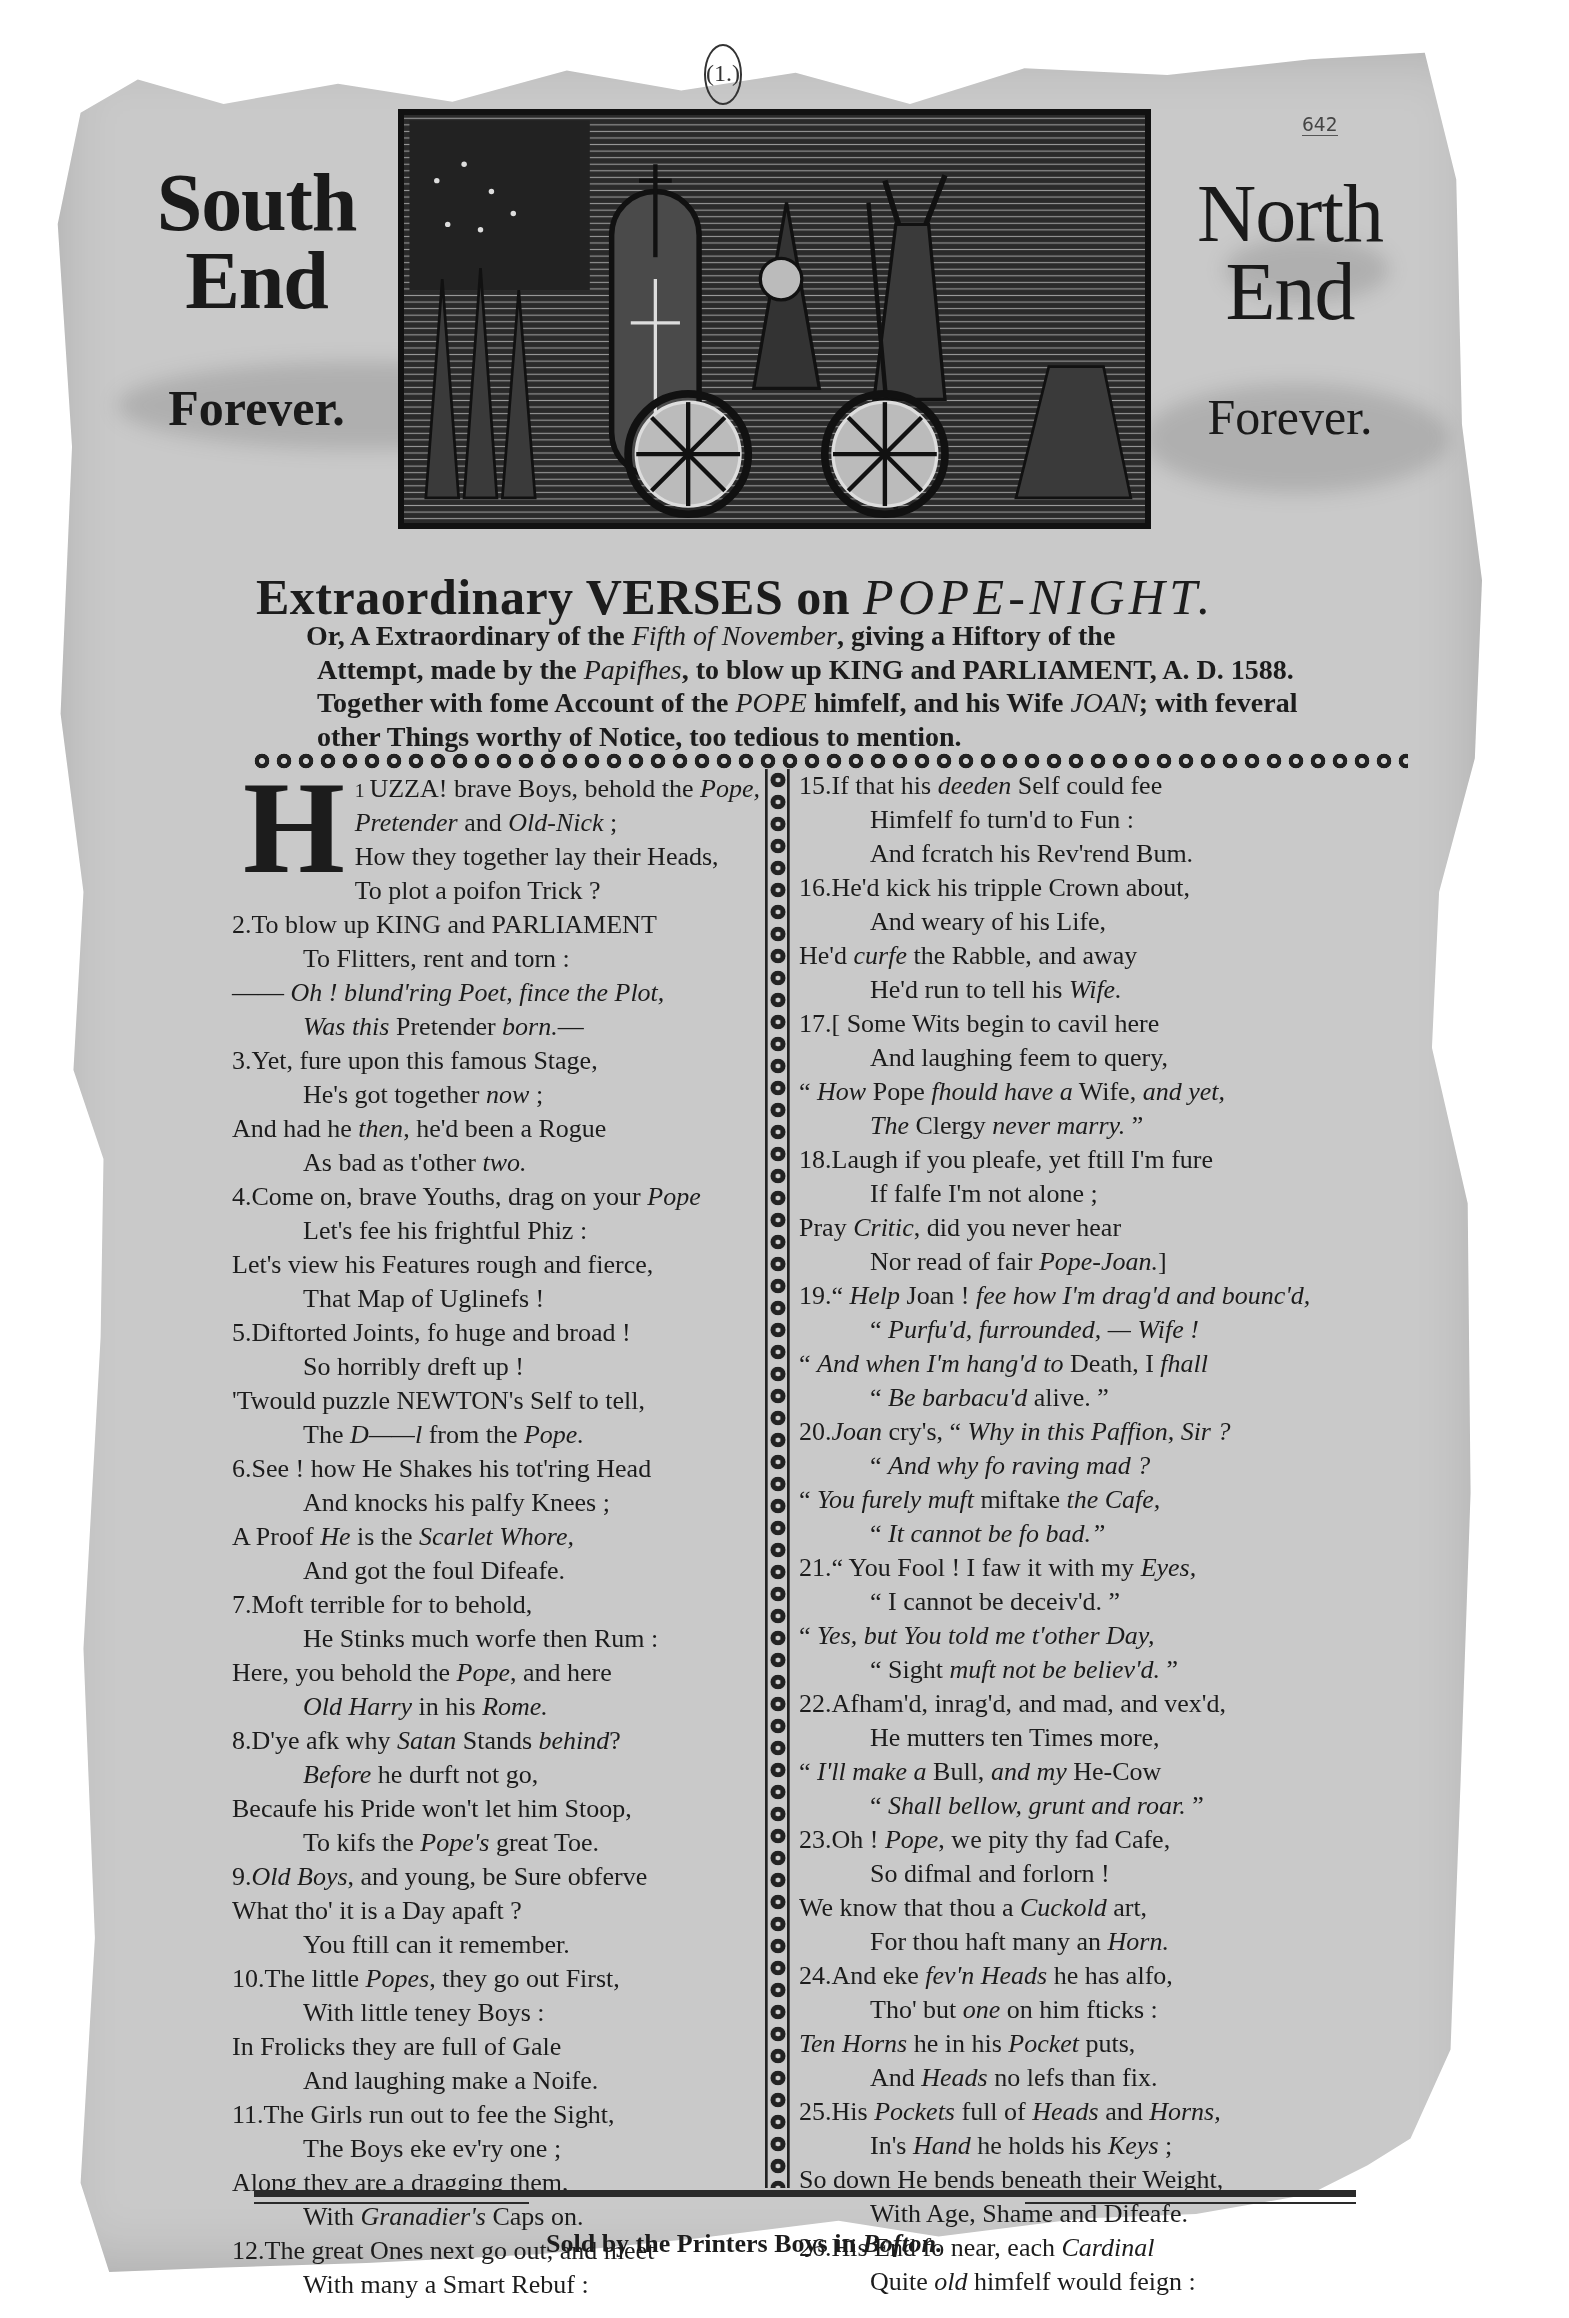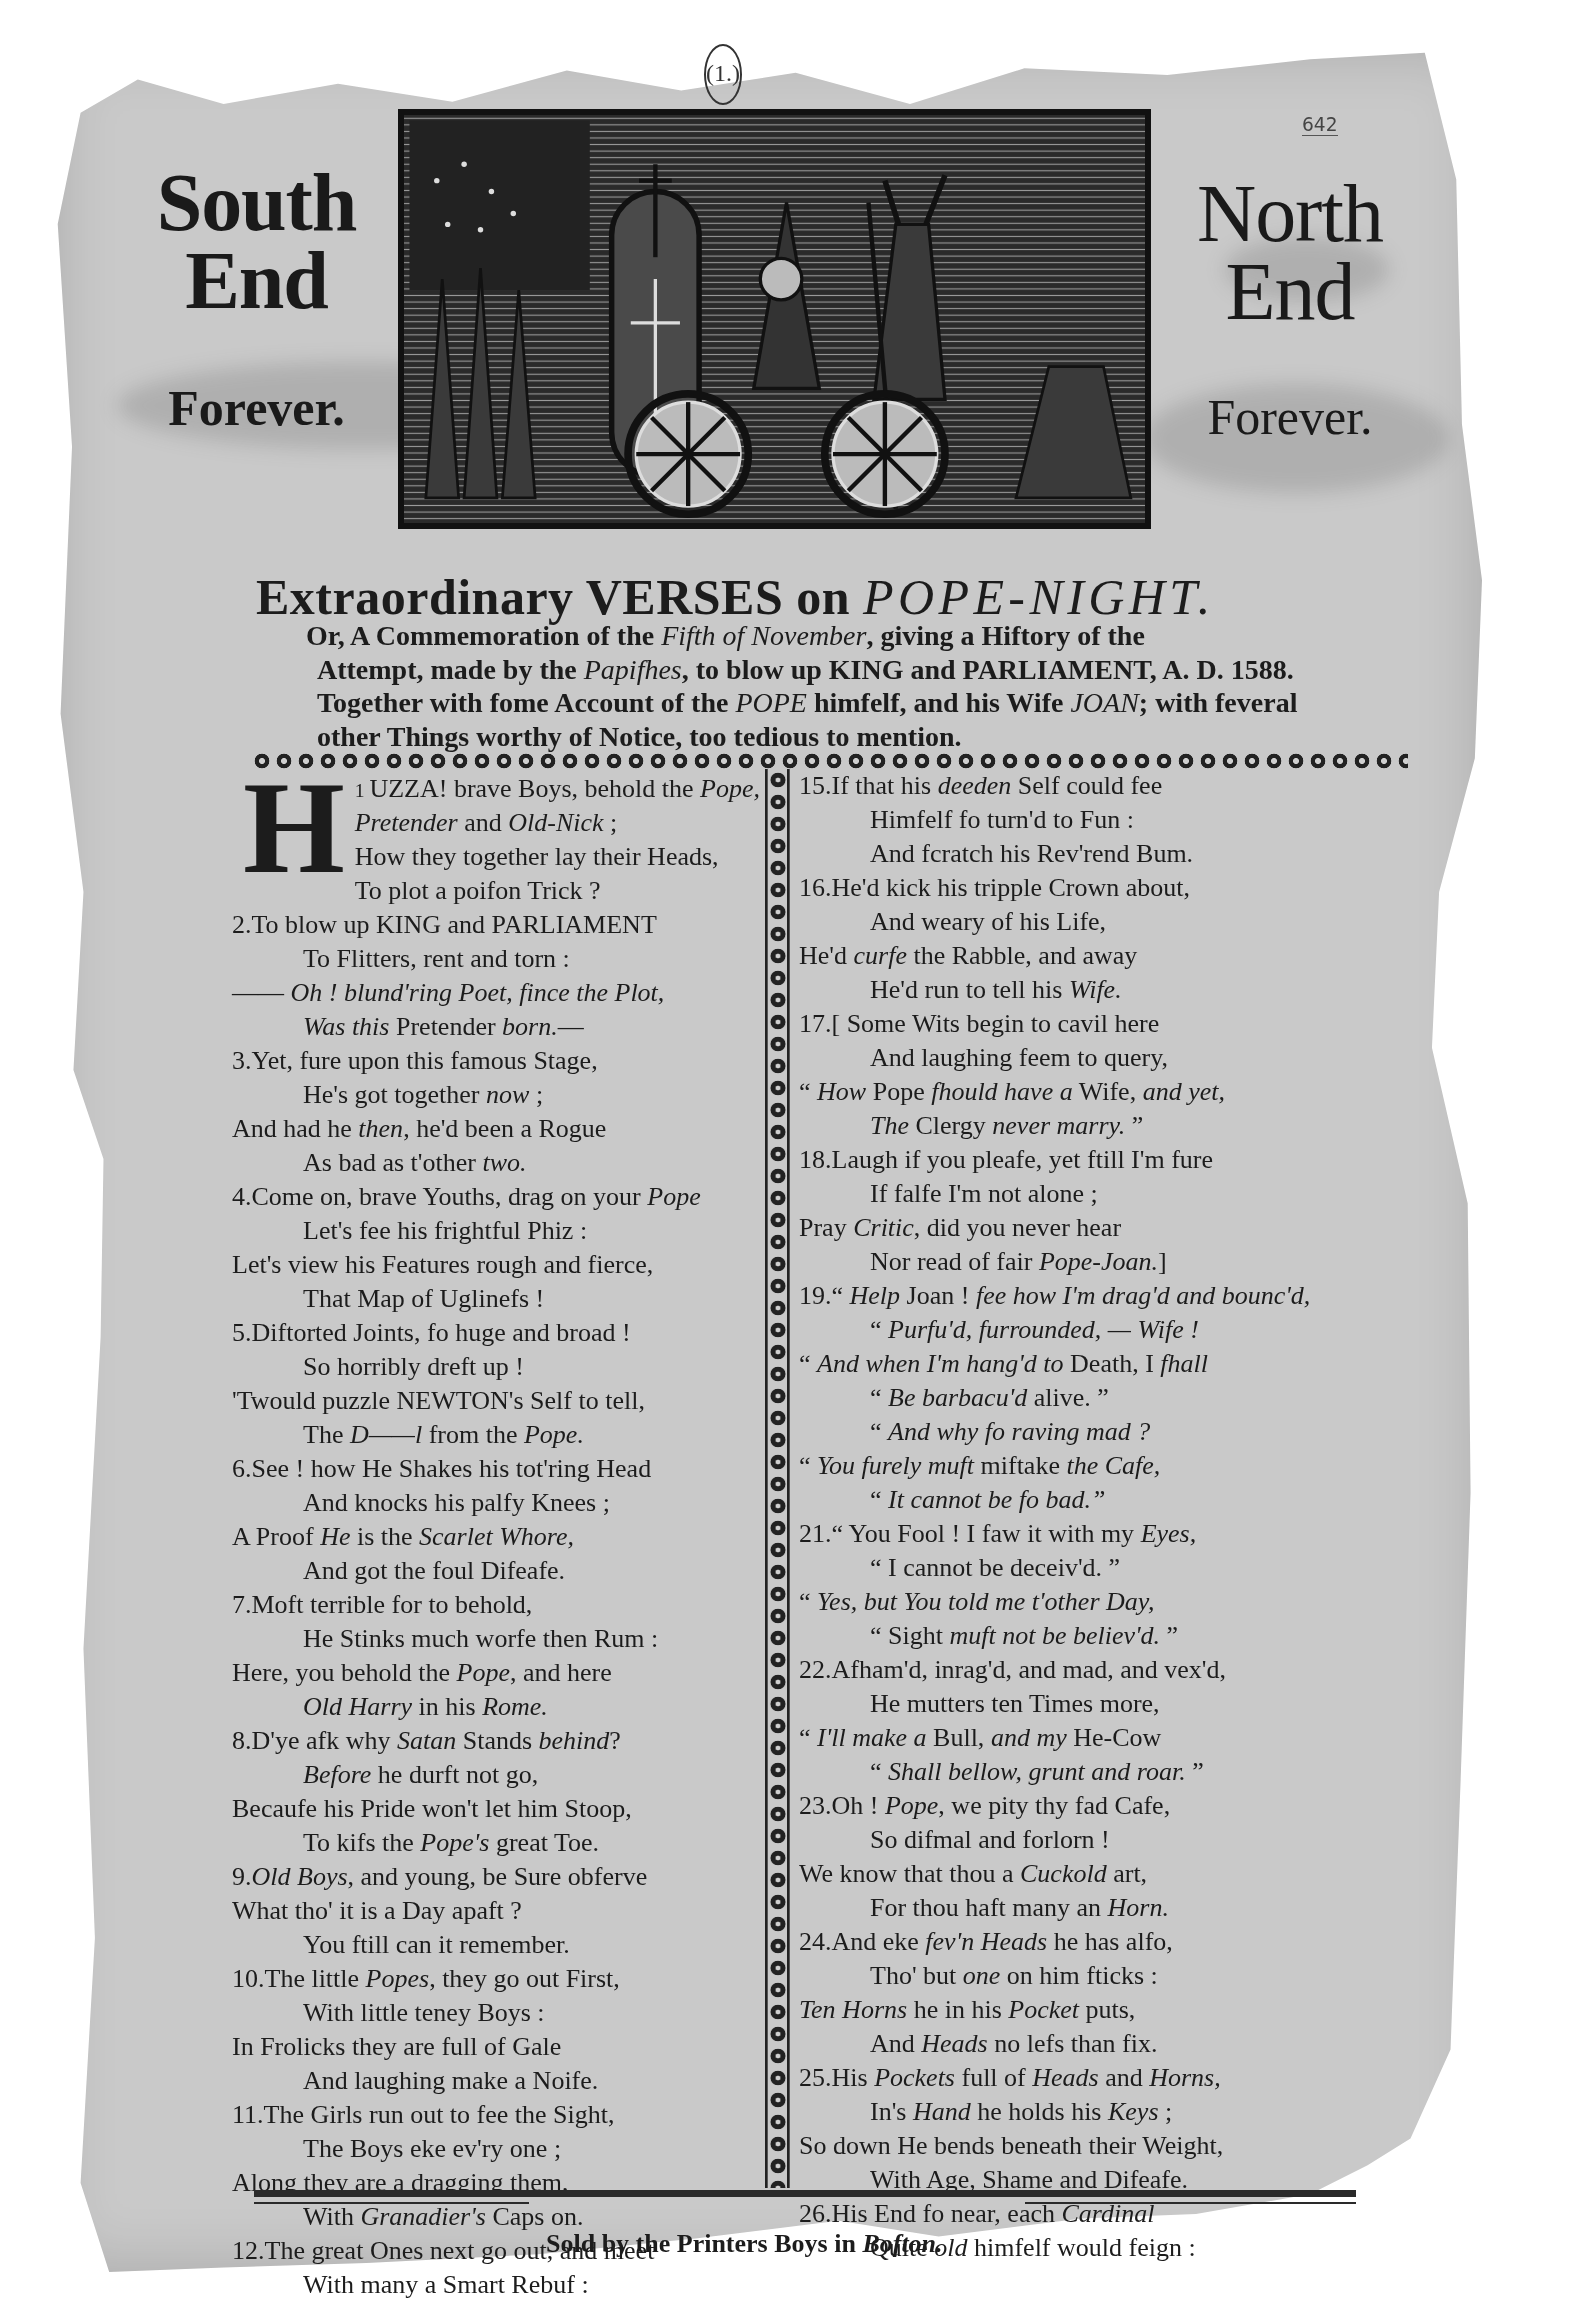--- a/index.html
+++ b/index.html
@@ -150,21 +150,21 @@
       <path d="M1120 700 L1180 460 L1280 460 L1330 700 Z"></path>
     </g>
   </svg>
 </div>
 
 <div class="headline">
   <span>Extraordinary VERSES on </span><span class="it">POPE-NIGHT.</span>
 </div>
 
 <div class="subtitle" id="subtitle">
-    <p><span>Or, A Commemoration of the </span><span class="it">Fifth of November</span><span>, giving a Hiftory of the</span></p>
+    <p><span>Or, A Extraordinary of the </span><span class="it">Fifth of November</span><span>, giving a Hiftory of the</span></p>
     <p class="indent"><span>Attempt, made by the </span><span class="it">Papifhes</span><span>, to blow up KING and PARLIAMENT, A. D. 1588.</span></p>
     <p class="indent"><span>Together with fome Account of the </span><span class="it">POPE</span><span> himfelf, and his Wife </span><span class="it">JOAN</span><span>; with feveral</span></p>
     <p class="indent"><span>other Things worthy of Notice, too tedious to mention.</span></p>
   </div>
 
 <div class="orn-rule"></div>
 
 <div class="column col-left" id="col-left">
     <div>
       <span class="dropcap">H</span>
@@ -262,20 +262,21 @@
       <span class="line"><span>Pray </span><span class="it">Critic</span><span>, did you never hear</span></span>
       <span class="line ind"><span>Nor read of fair </span><span class="it">Pope-Joan.</span><span>]</span></span>
     </div>
     <div>
       <span class="line"><span class="num">19. </span><span>“ </span><span class="it">Help</span><span> Joan ! </span><span class="it">fee how I'm drag'd and bounc'd,</span></span>
       <span class="line ind"><span>“ </span><span class="it">Purfu'd, furrounded, — Wife !</span></span>
       <span class="line"><span>“ </span><span class="it">And when I'm hang'd to</span><span> Death, I </span><span class="it">fhall</span></span>
       <span class="line ind"><span>“ </span><span class="it">Be barbacu'd</span><span> alive. ”</span></span>
     </div>
     <div>
+      <span class="line"><span class="num">20. </span><span class="it">Joan</span><span> cry's, “ </span><span class="it">Why in this Paffion, Sir ?</span></span>
       <span class="line ind"><span>“ </span><span class="it">And why fo raving mad ?</span></span>
       <span class="line"><span>“ </span><span class="it">You furely muft</span><span> miftake </span><span class="it">the Cafe,</span></span>
       <span class="line ind"><span>“ </span><span class="it">It cannot be fo bad.”</span></span>
     </div>
     <div>
       <span class="line"><span class="num">21. </span><span>“ You Fool ! I faw it with my </span><span class="it">Eyes,</span></span>
       <span class="line ind"><span>“ I cannot be deceiv'd. ”</span></span>
       <span class="line"><span>“ </span><span class="it">Yes, but You told me t'other Day,</span></span>
       <span class="line ind"><span>“ Sight </span><span class="it">muft not be believ'd.</span><span> ”</span></span>
     </div>

